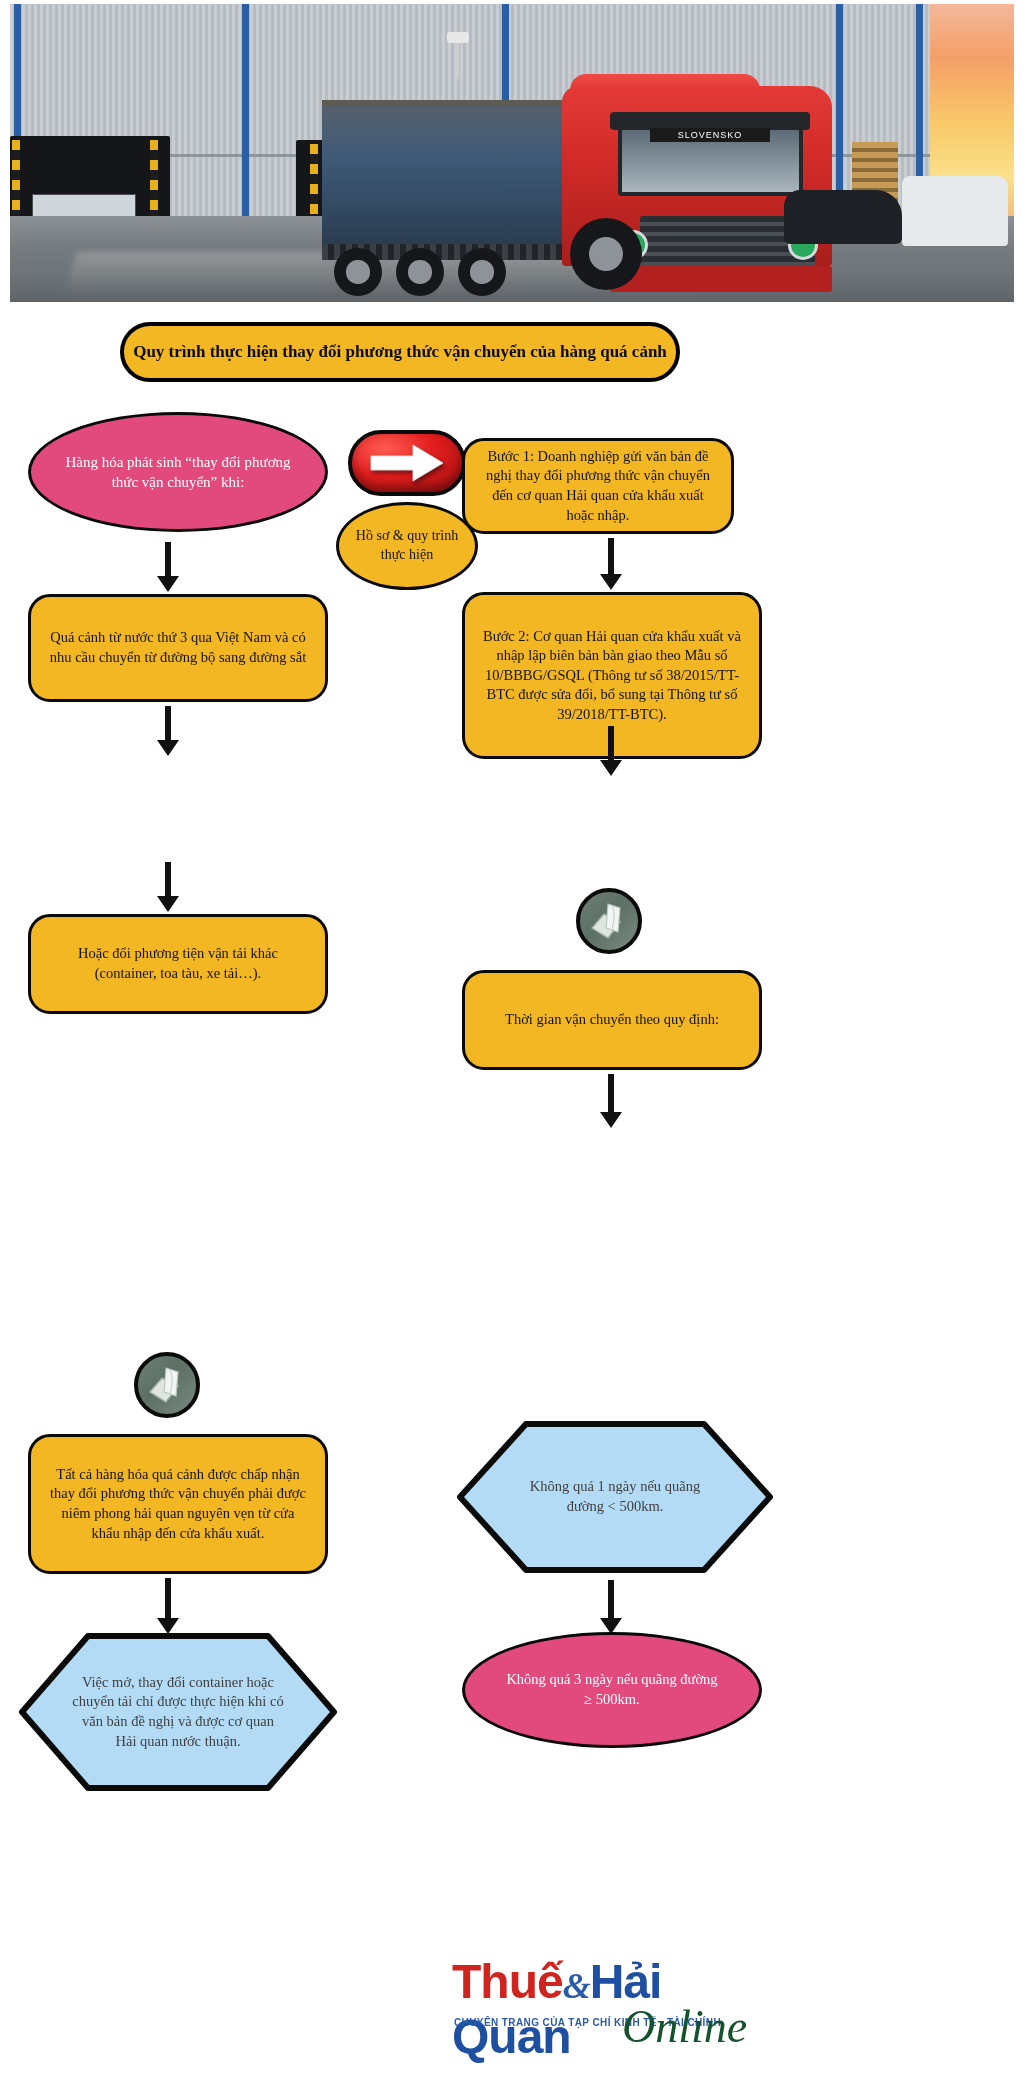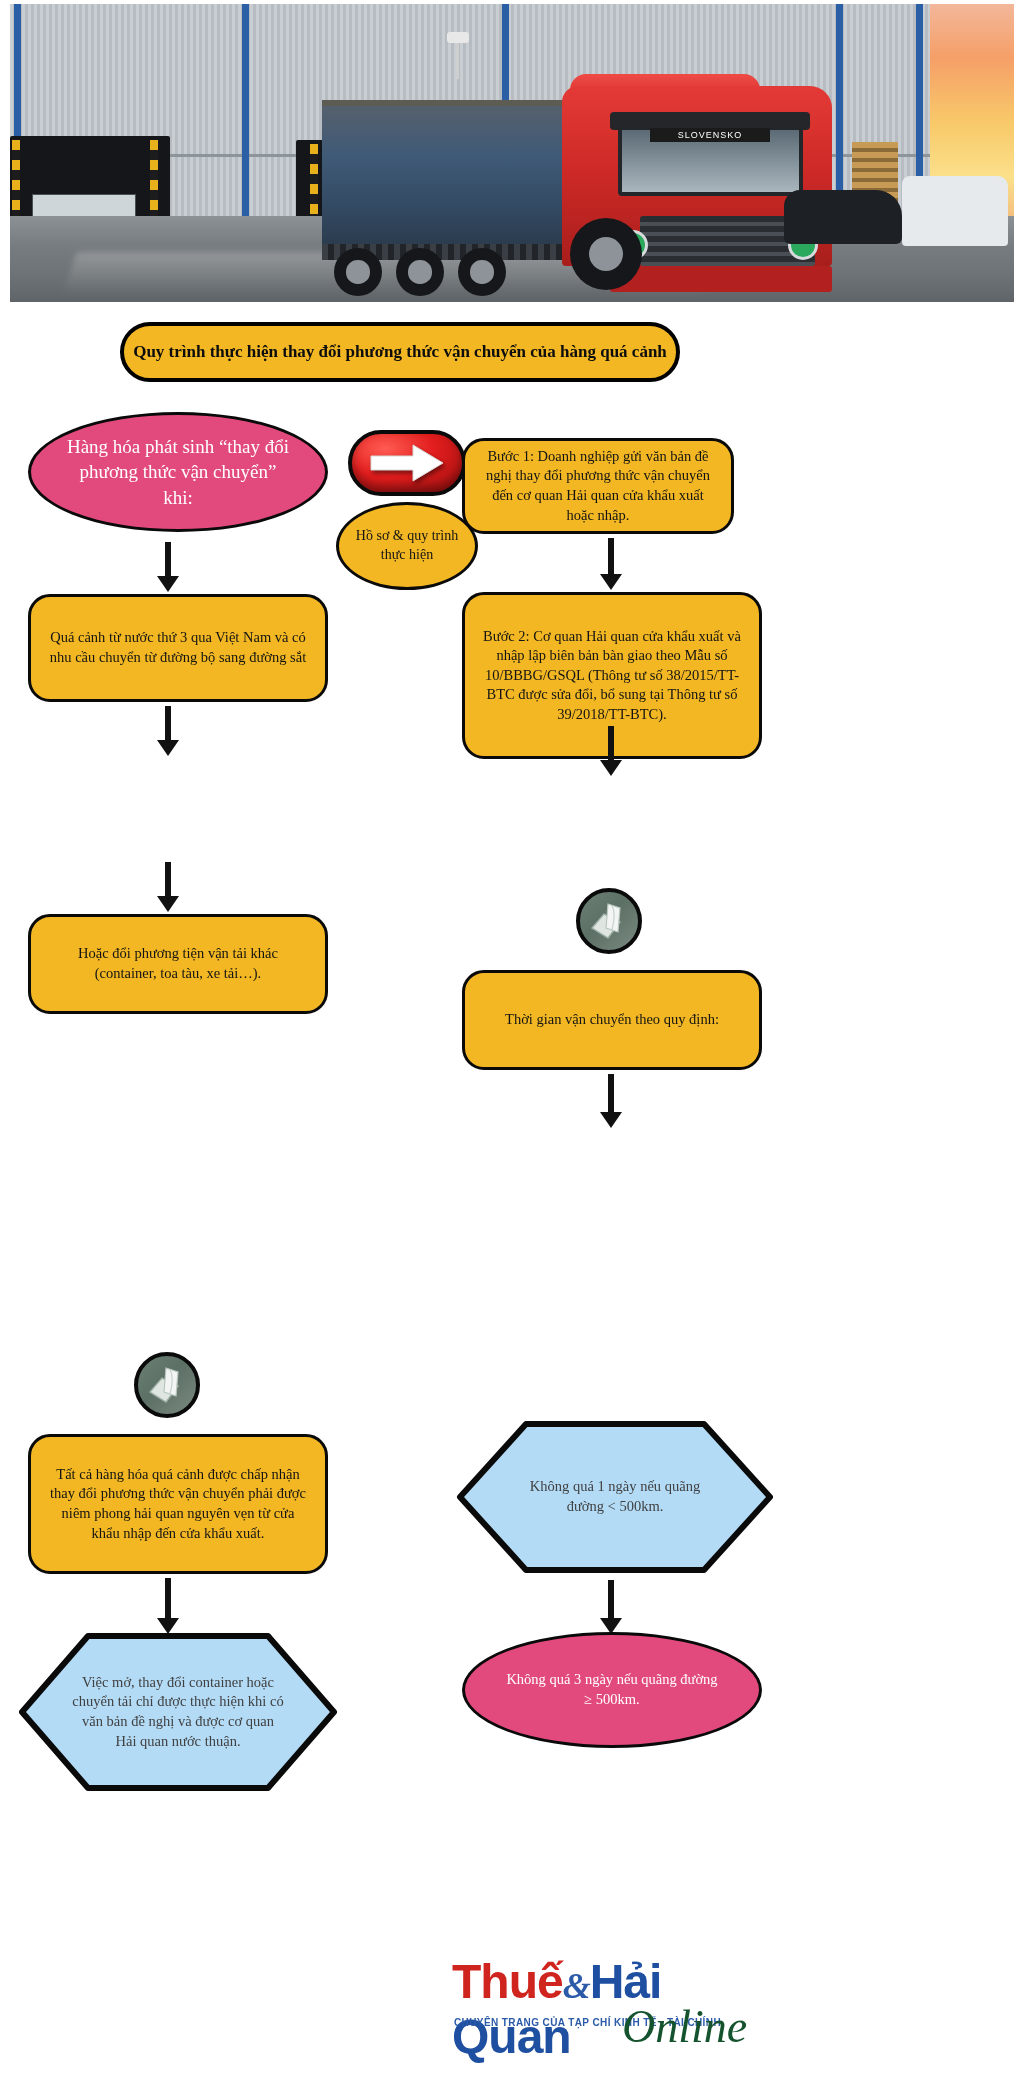--- a/index.html
+++ b/index.html
@@ -204,21 +204,21 @@
 
   <div class="pallets"></div>
   <div class="car"></div>
   <div class="van"></div>
 </div>
 
 <div class="flow">
 
   <div class="title-box">Quy trình thực hiện thay đổi phương thức vận chuyển của hàng quá cảnh</div>
 
-  <div class="node n-pink shape-ellipse" style="left:28px; top:110px; width:300px; height:120px; font-size:19px; padding:0 34px;">Hàng hóa phát sinh “thay đổi phương thức vận chuyển” khi:</div>
+  <div class="node n-pink shape-ellipse" style="left:28px; top:110px; width:300px; height:120px; font-size:15px; padding:0 34px;">Hàng hóa phát sinh “thay đổi phương thức vận chuyển” khi:</div>
 
   <div class="arrow" style="left:165px; top:240px; height:36px;"></div>
 
   <div class="node n-yellow shape-round" style="left:28px; top:292px; width:300px; height:108px; font-size:14.5px;">Quá cảnh từ nước thứ 3 qua Việt Nam và có nhu cầu chuyển từ đường bộ sang đường sắt</div>
 
   <div class="arrow" style="left:165px; top:404px; height:36px;"></div>
 
 
   <div class="arrow" style="left:165px; top:560px; height:36px;"></div>
 

